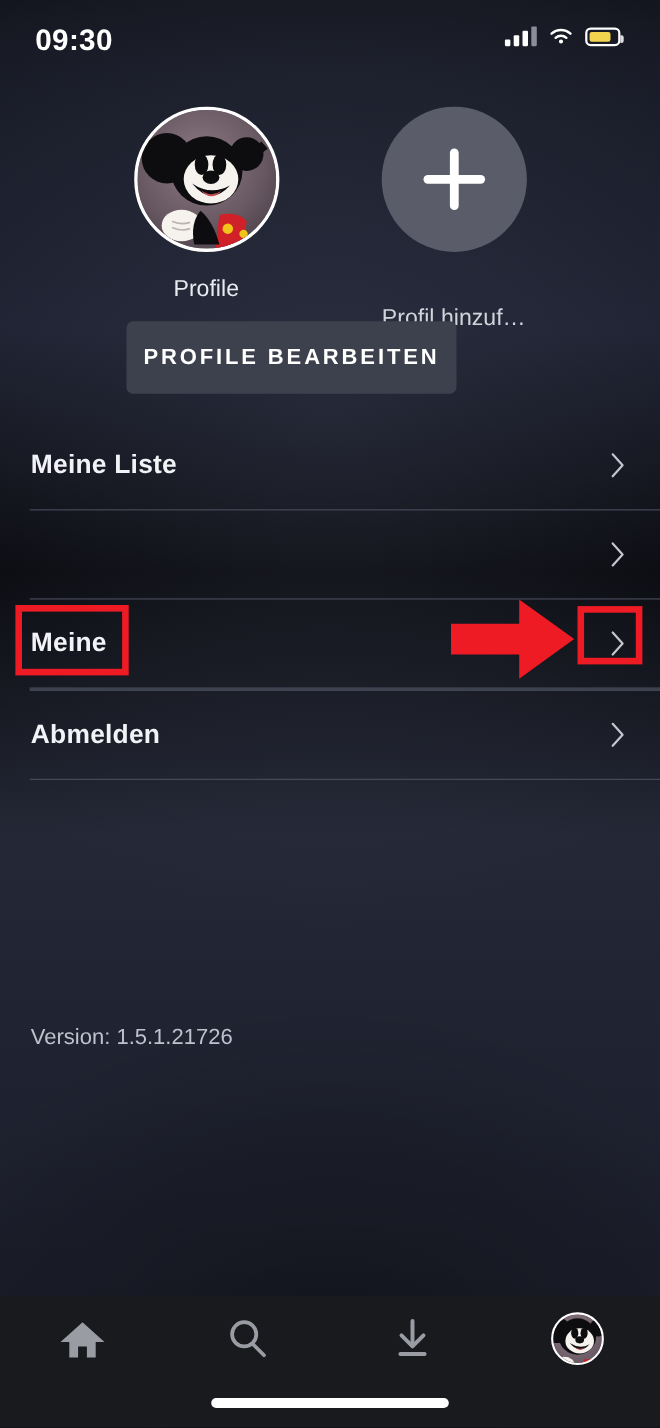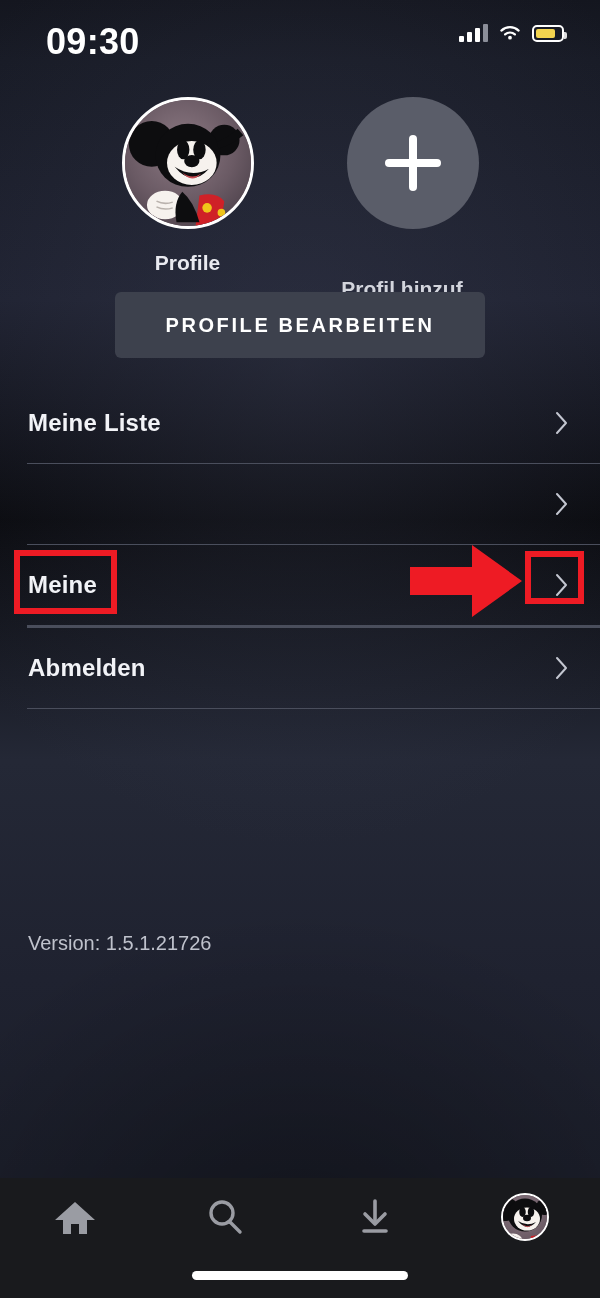--- a/index.html
+++ b/index.html
@@ -39,22 +39,22 @@
 
   
   .statusbar {
     position: absolute;
     left: 0; top: 0;
     width: 600px; height: 72px;
     z-index: 5;
   }
   .status-time {
     position: absolute;
-    left: 46px; top: 21px;
-    font-size: 36px;
+    left: 32px; top: 21px;
+    font-size: 27px;
     font-weight: bold;
     letter-spacing: 0.3px;
     color: #ffffff;
   }
   .status-right {
     position: absolute;
     right: 36px; top: 24px;
     display: flex;
     align-items: center;
     gap: 10px;
@@ -121,21 +121,21 @@
     border: 3px solid #ffffff;
     box-sizing: border-box;
     overflow: hidden;
     background: #6b5a63;
     position: relative;
   }
   .avatar-art { position: absolute; inset: 0; }
   .profile-name {
     margin-top: 22px;
     font-size: 21px;
-    font-weight: 700;
+    font-weight: 400;
     color: #e9eaf0;
     white-space: nowrap;
   }
   .add-circle {
     width: 132px; height: 132px;
     border-radius: 50%;
     background: #5a5d69;
     position: relative;
   }
   .add-circle .bar-h {
@@ -149,21 +149,21 @@
     left: 62px; top: 38px;
     width: 8px; height: 56px;
     background: #fff; border-radius: 4px;
   }
   .add-name { color: #d2d4dc; margin-top: 48px; }
 
   
   .edit-btn {
     position: absolute;
     left: 115px; top: 292px;
-    width: 370px; height: 66px;
+    width: 300px; height: 66px;
     background: #3d414d;
     border: none;
     border-radius: 6px;
     color: #ffffff;
     font-family: "Liberation Sans", sans-serif;
     font-size: 20px;
     font-weight: 600;
     letter-spacing: 2.6px;
     z-index: 3;
     cursor: pointer;

